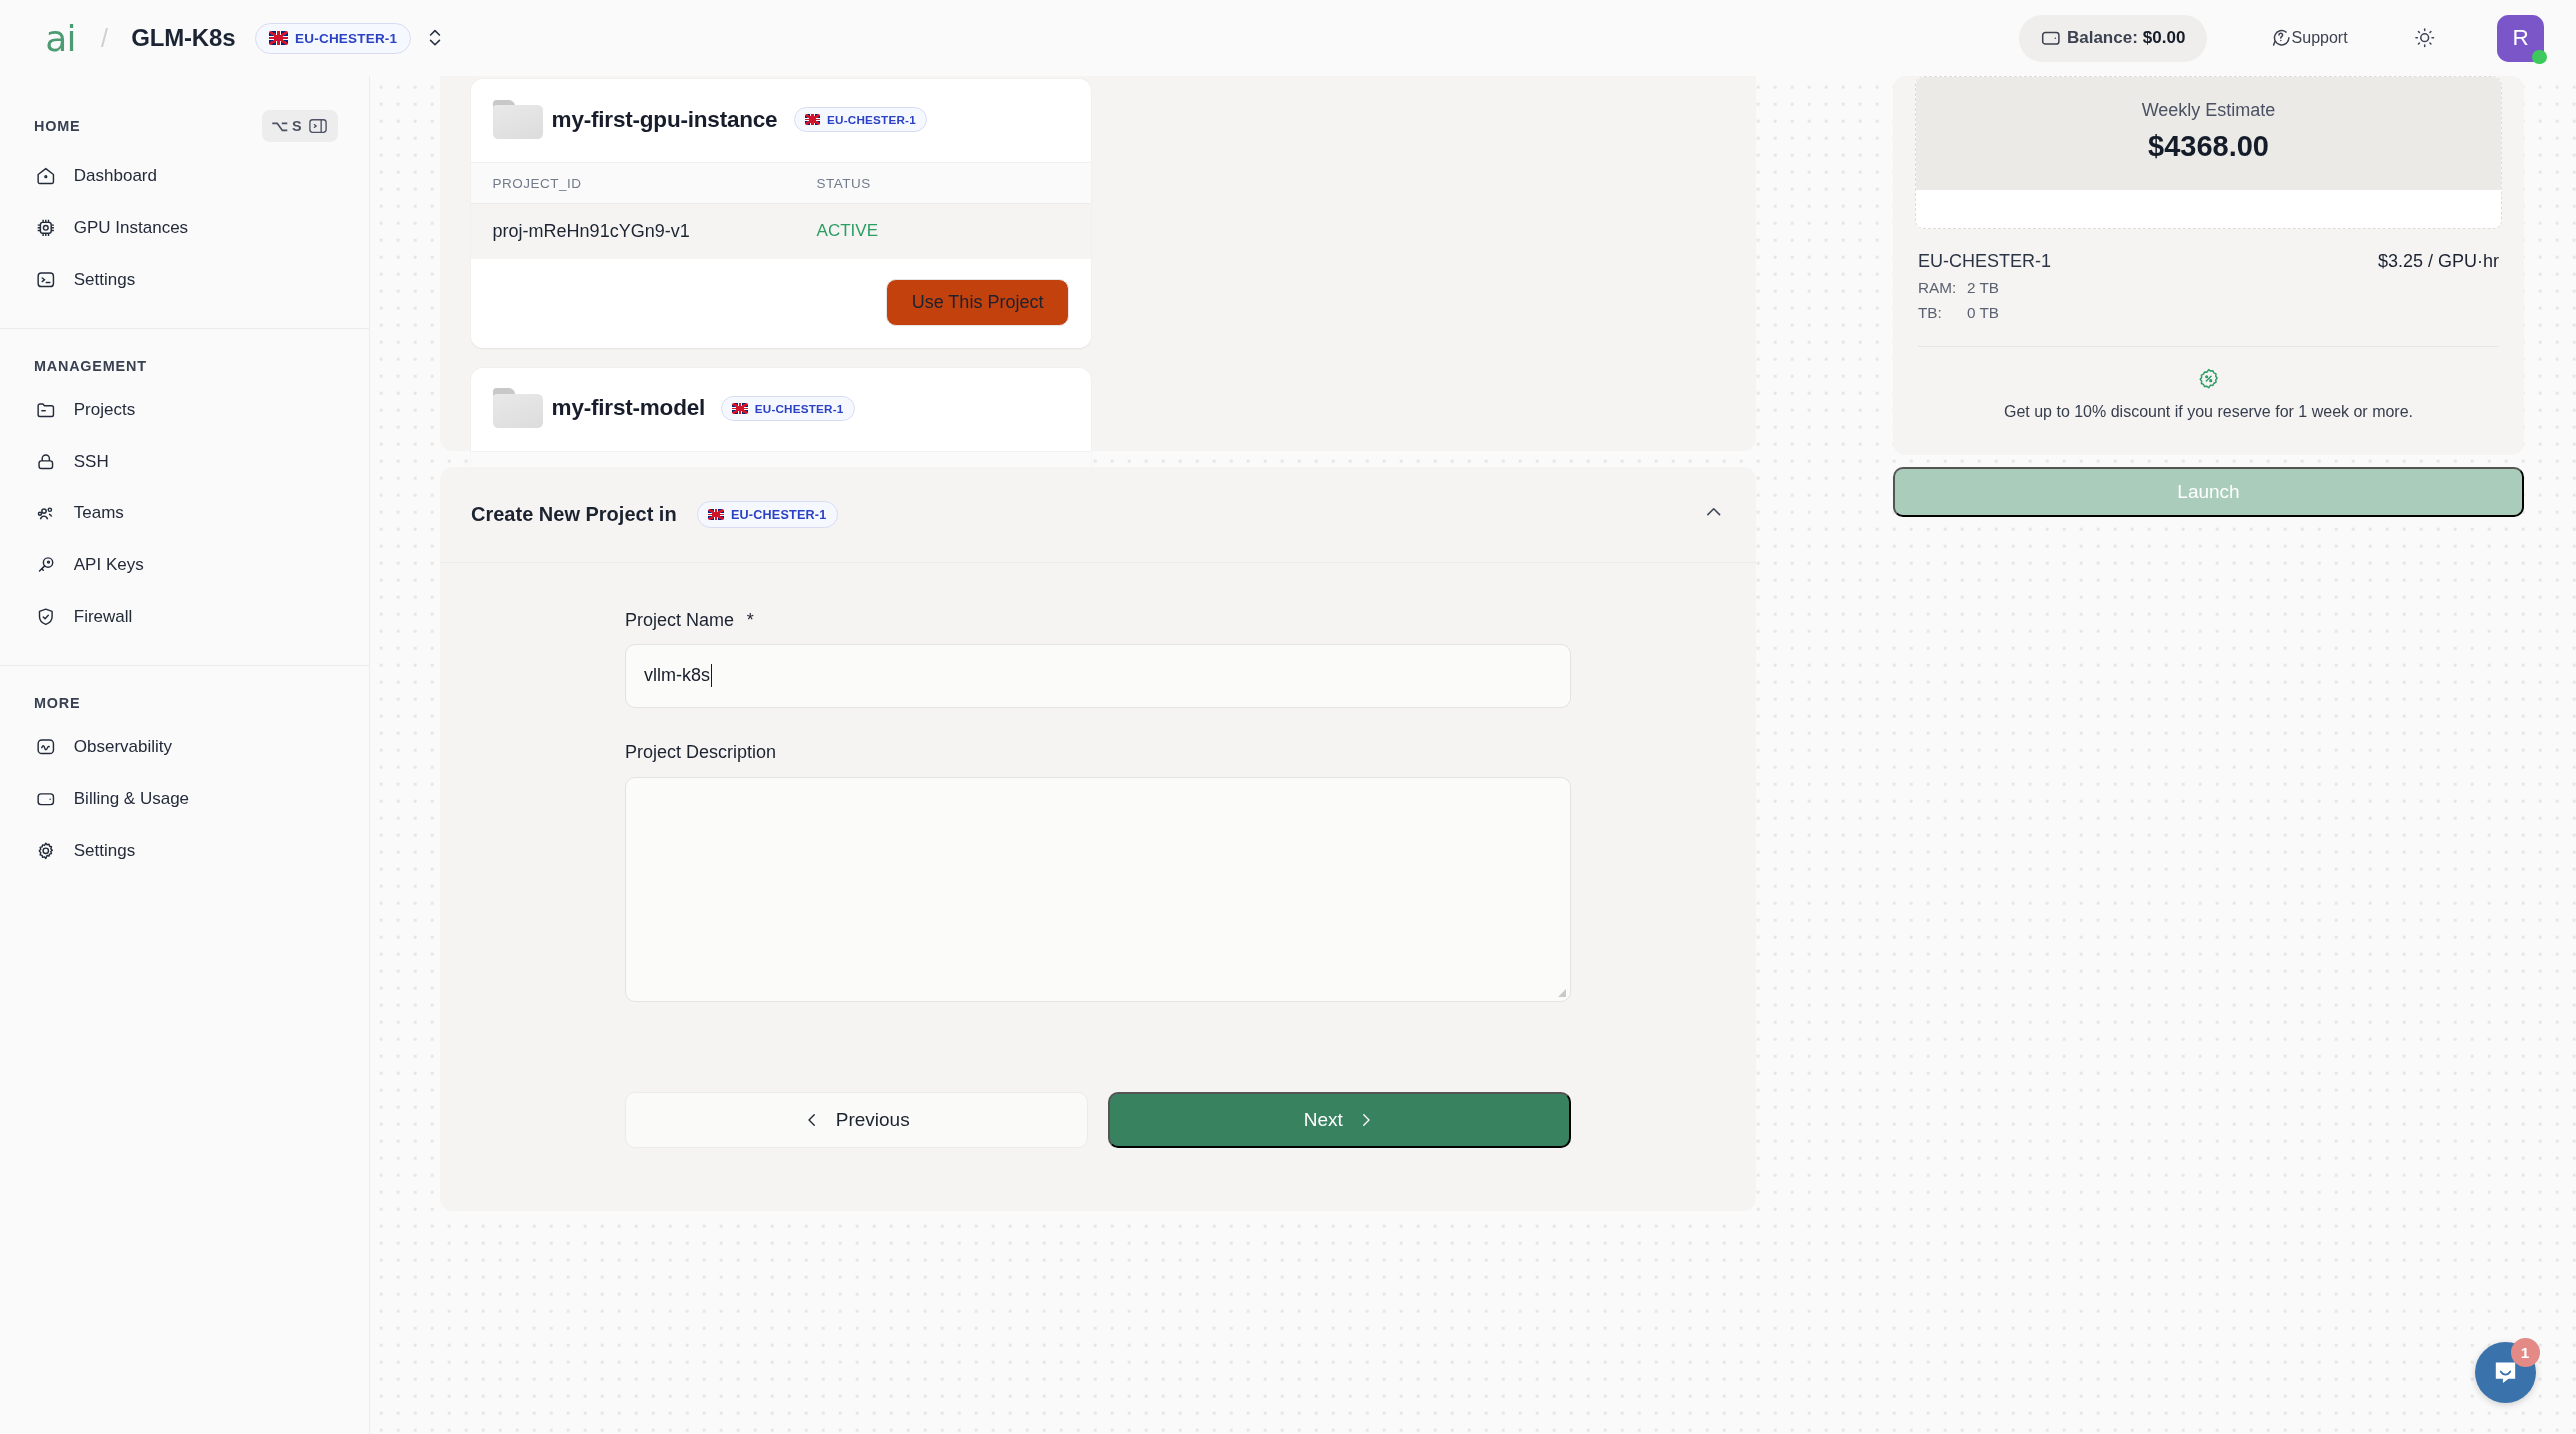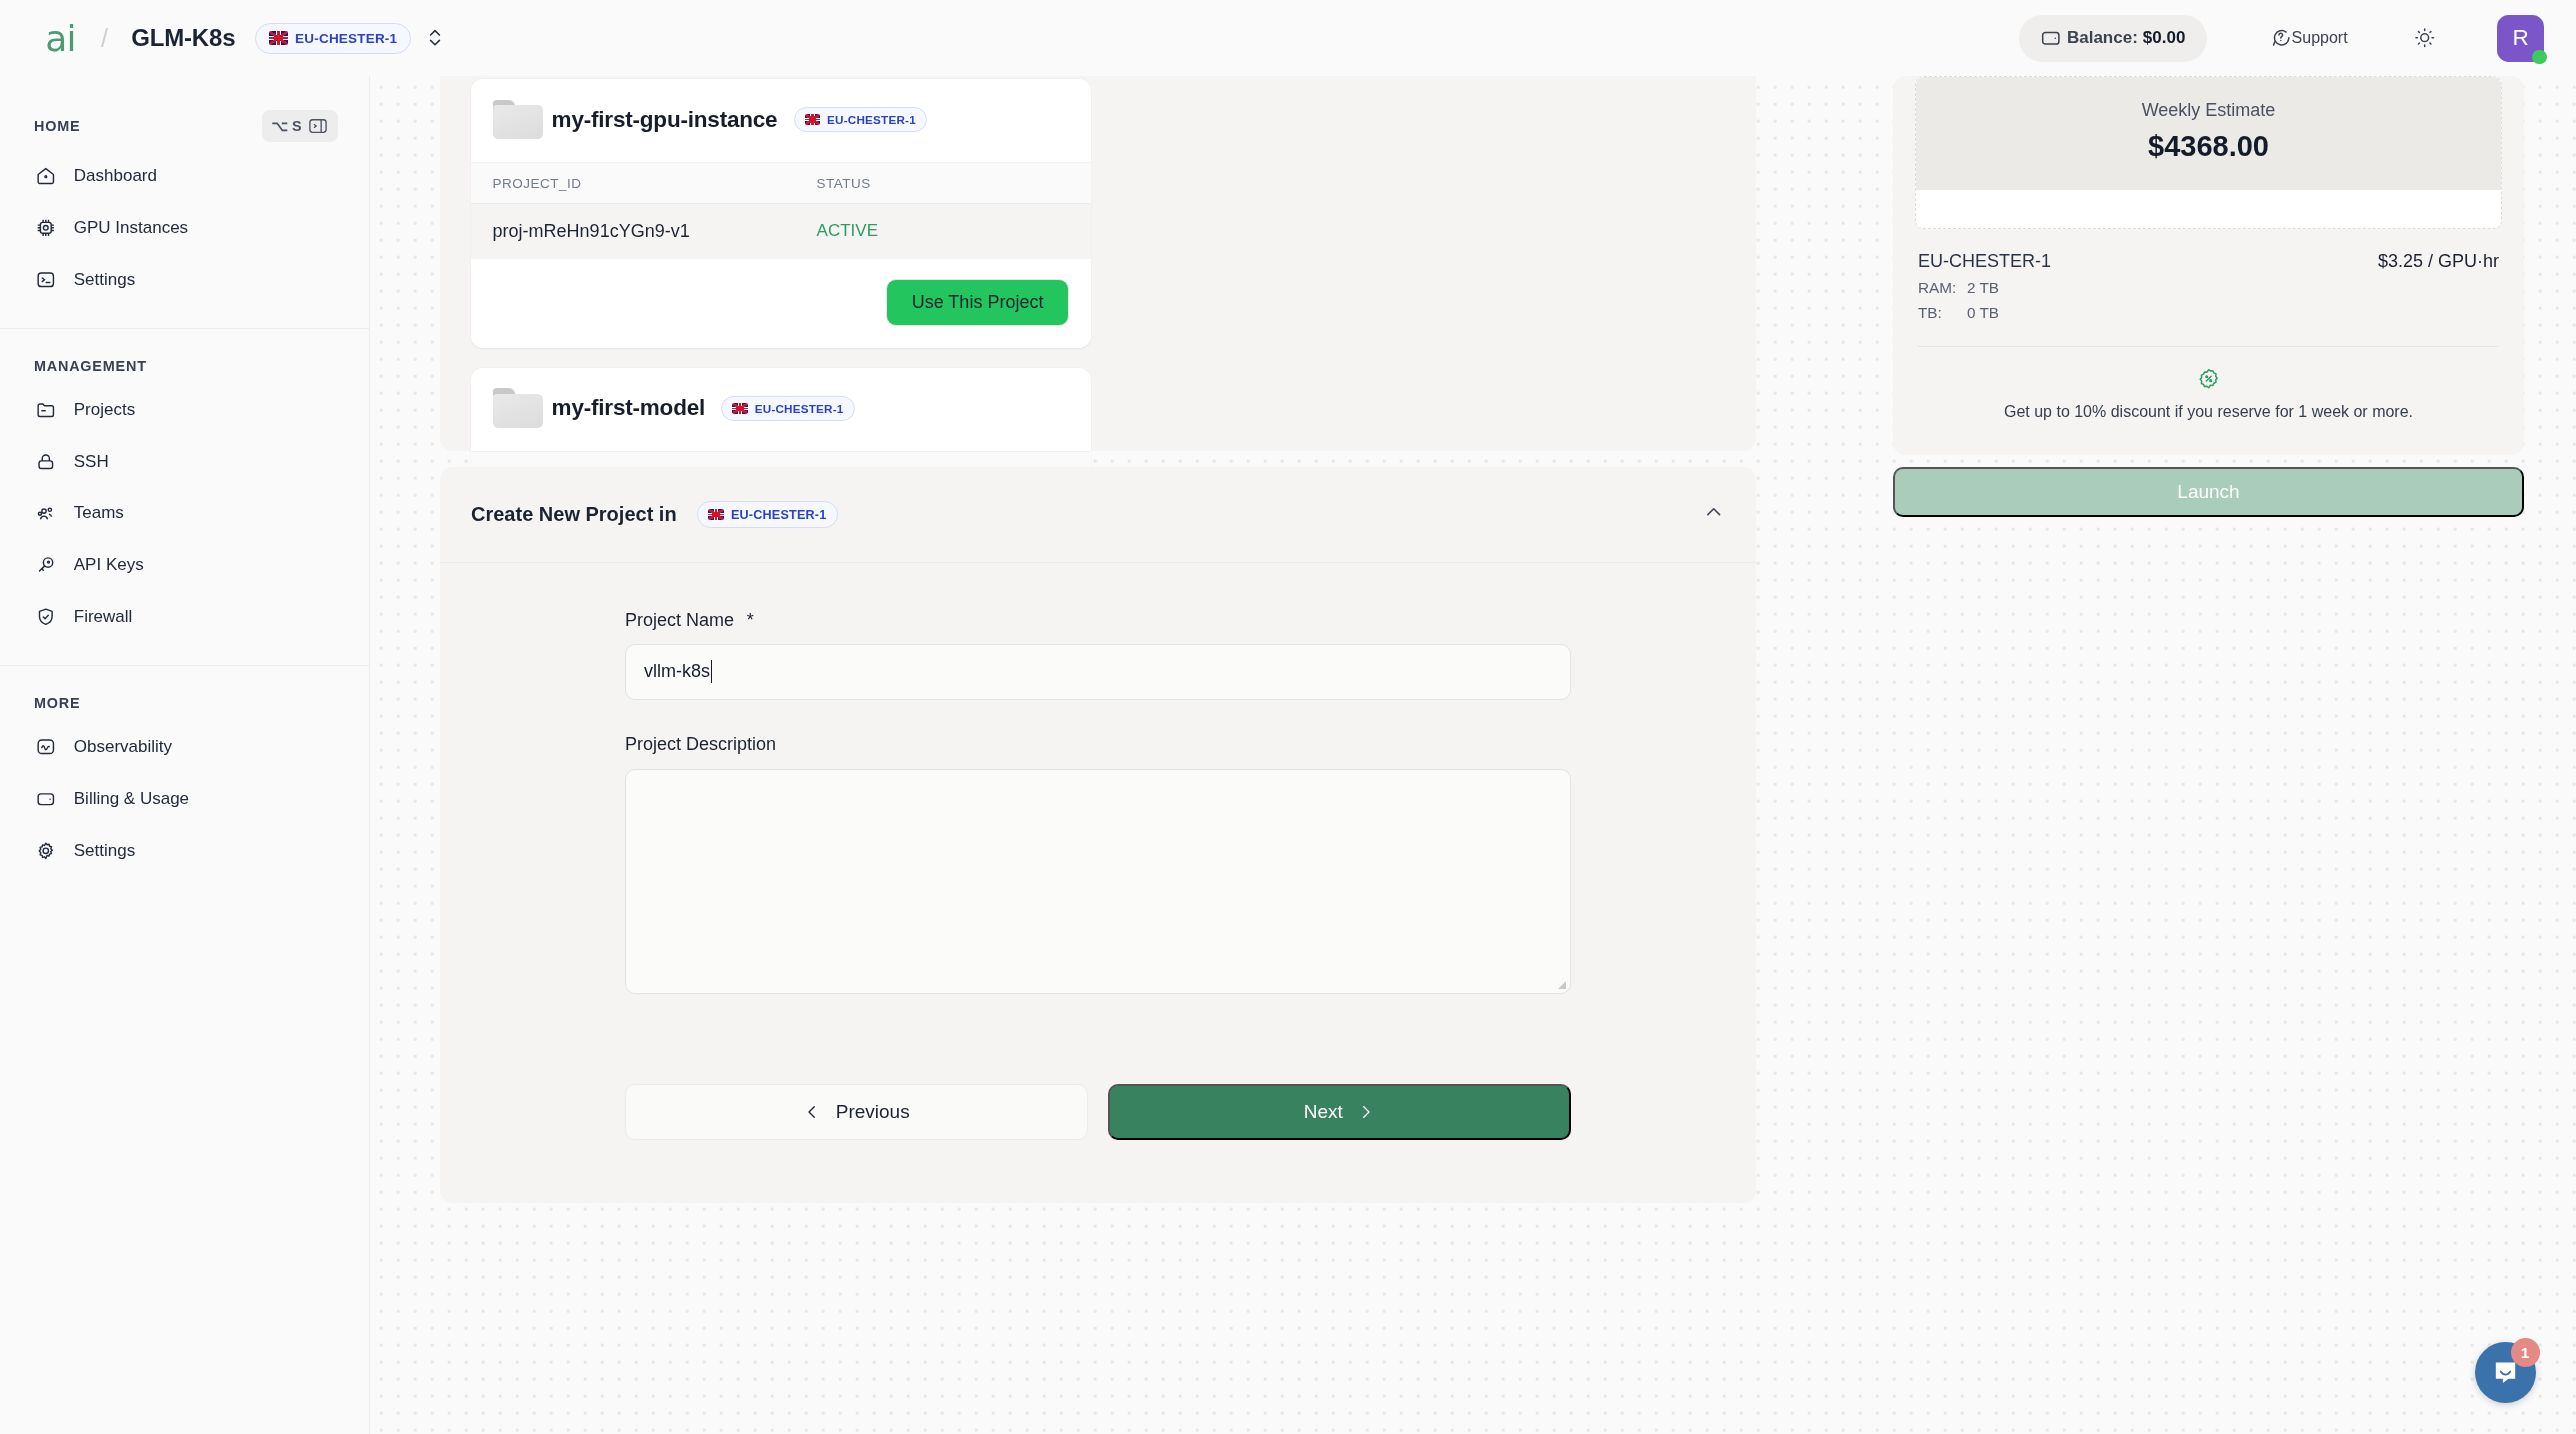--- a/index.html
+++ b/index.html
@@ -136,21 +136,21 @@
   .tbl-row {
     display: flex; background: #f5f4f2; border-top: 0.9px solid #ececec;
     padding: 17px 21.6px; font-size: 18px; color: #1d2533;
   }
   .col-id { width: 324px; flex: 0 0 auto; }
   .col-st { flex: 1; }
   .status-active { color: #2a9d63; font-size: 17px; }
   .pcard-foot { display: flex; justify-content: flex-end; padding: 20px 21.6px 21.6px 21.6px; }
   .use-btn {
     height: 47px; padding: 0 25px; border-radius: 10px; border: 0.9px solid #e6e6e6;
-    background: #22c55e; font-size: 18px; color: #1b2230;
+    background: #c2410c; font-size: 18px; color: #1b2230;
     display: inline-flex; align-items: center;
   }
 
   
   .new-panel {
     background: #f5f4f2; border-radius: 12.6px; width: 1316px;
     position: relative; top: -31px;
   }
   .new-head {
     height: 96px; display: flex; align-items: center; padding: 0 31px;
@@ -159,21 +159,21 @@
   .new-head .t { font-size: 20px; font-weight: 600; color: #1b2230; }
   .new-head .region-chip { margin-left: 20px; height: 27px; padding: 0 10.8px; }
   .new-head .region-chip .lbl { font-size: 12.6px; }
   .chev-up { margin-left: auto; color: #424a5c; font-size: 20px; }
 
   .form-wrap { padding: 47px 0 63px 0; display: flex; flex-direction: column; align-items: center; }
   .field { width: 946px; }
   .flabel { font-size: 18px; color: #1b2230; margin-bottom: 12.6px; display: flex; gap: 12.6px; }
   .flabel .req { color: #1b2230; }
   .ftext {
-    width: 946px; height: 56px; border: 0.9px solid #e3e3e1; border-radius: 10px;
+    width: 946px; height: 64px; border: 0.9px solid #e3e3e1; border-radius: 10px;
     background: #fbfbfa; padding: 7px 18px; font-size: 18px; color: #151c29;
     font-family: "Liberation Sans", sans-serif;
     display: flex; align-items: center;
   }
   .caret { display: inline-block; width: 1.4px; height: 22.5px; background: #151c29; margin-left: 0.9px; }
   .farea {
     width: 946px; height: 225px; border: 0.9px solid #e3e3e1; border-radius: 10px;
     background: #fbfbfa; margin-top: 14.4px; position: relative;
   }
   .farea::after {

